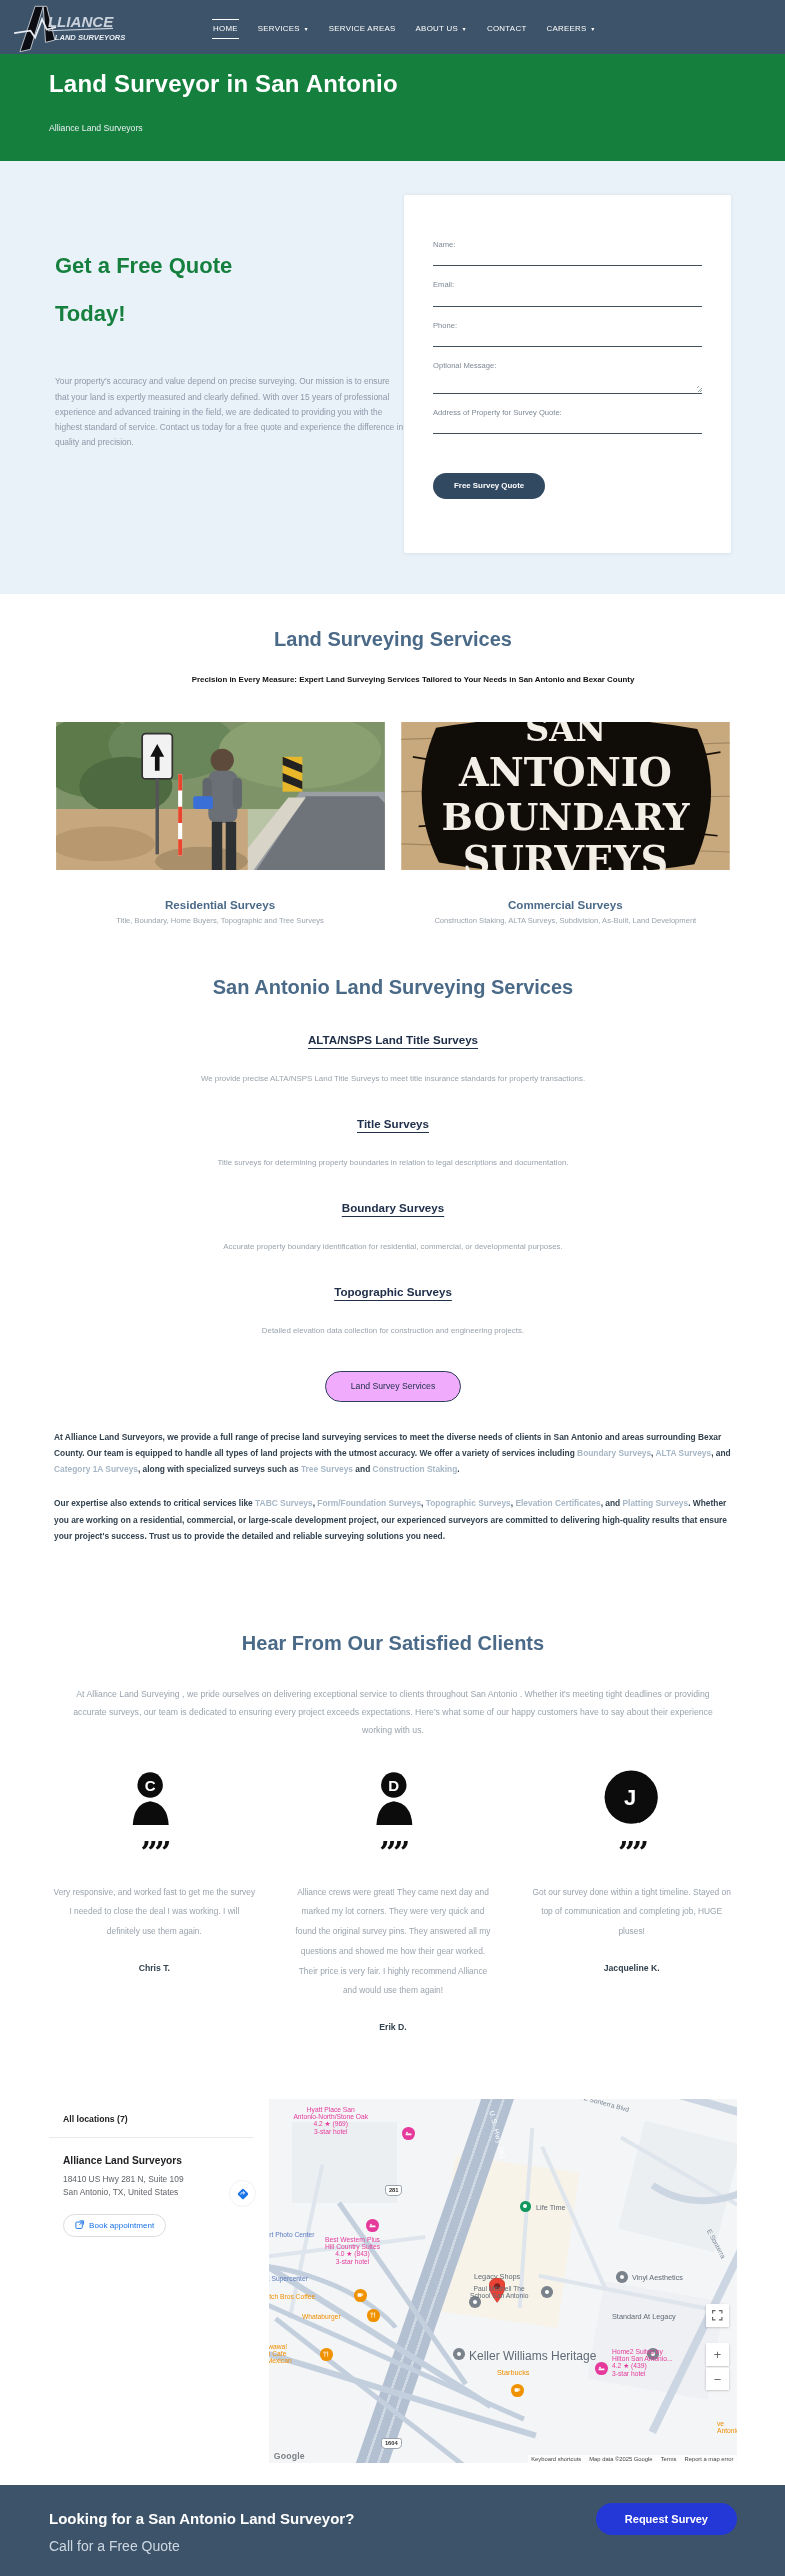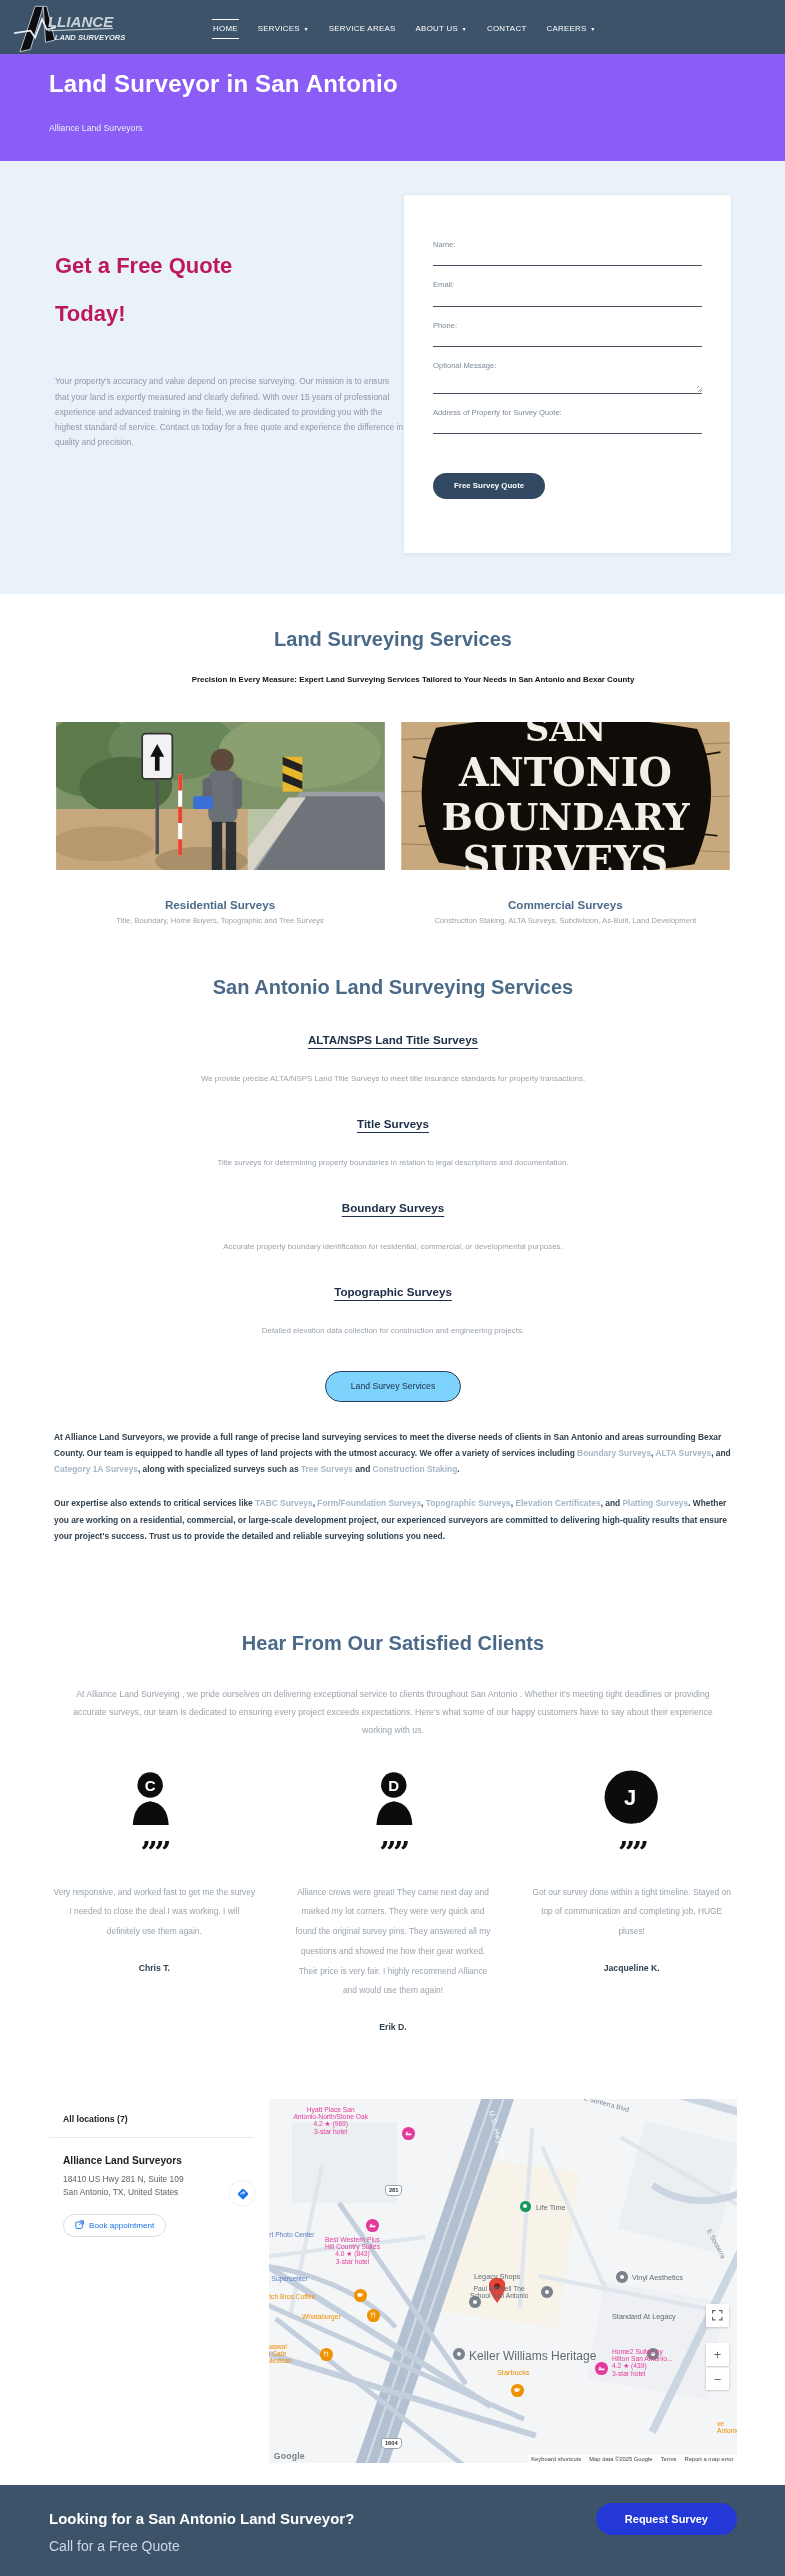--- a/index.html
+++ b/index.html
@@ -9,28 +9,28 @@
   
   header { background:#3d5369; display:flex; align-items:center; padding:3.5px 17.5px 0 12.8px; height:54px; }
   .logo-svg { display:block; }
   nav { display:flex; align-items:flex-end; gap:17.5px; margin-left:74px; }
   .nav-item { color:#fff; font-size:7.9px; letter-spacing:0.3px; font-weight:500; cursor:pointer;
               padding:5.8px 1.2px; display:flex; align-items:center; gap:3.5px; }
   .nav-item.active { border-top:1.2px solid #fff; border-bottom:1.2px solid #fff; padding:4.7px 1.2px; }
   .caret { font-size:5.2px; color:#fff; }
 
   
-  .hero { background:#8b5cf6; padding:16.3px 49px 28px; }
+  .hero { background:#15803d; padding:16.3px 49px 28px; }
   .hero h1 { color:#fff; font-size:24px; font-weight:700; letter-spacing:0.2px; }
   .hero .sub { color:#e9eef4; font-size:8.7px; margin-top:24.4px; }
 
   
   .quote { background:#e9f1f9; display:flex; padding:34px 55px 41px; }
   .quote-left { width:349px; padding-top:47px; }
-  .quote-left h2 { color:#be185d; font-size:22px; font-weight:700; line-height:2.2; }
+  .quote-left h2 { color:#15803d; font-size:22px; font-weight:700; line-height:2.2; }
   .quote-left p { margin-top:36px; color:#8d9aa8; font-size:8.4px; line-height:1.8; width:349px; }
   .quote-card { background:#fff; width:342px; margin-left:auto; border-radius:1.7px;
                 box-shadow:0 0.6px 4.7px rgba(0,0,0,.07); padding:45px 29px 54px; }
   .field { margin-bottom:14px; }
   .field label { display:block; color:#7d8894; font-size:7.6px; margin-bottom:3.5px; }
   .field .line { border-bottom:0.6px solid #43505e; height:14px; position:relative; }
   .field.msg .line { height:20px; }
   .resize-glyph { position:absolute; right:0; bottom:1.2px; width:5.2px; height:5.2px;
                   background:repeating-linear-gradient(135deg,transparent 0 1.2px,#9aa 1.2px 1.7px); }
   .quote-submit { margin-top:24.4px; background:#324962; color:#fff; border:none; cursor:pointer;
@@ -47,21 +47,21 @@
   .service-card h3 { text-align:center; color:#4a6a88; font-size:11.6px; font-weight:700; margin-top:8.1px; }
   .service-card .caption { text-align:center; color:#9aa3ad; font-size:7.6px; margin-top:3.5px; line-height:1.45; }
 
   
   .sa-services { padding-top:50px; }
   .svc-block { text-align:center; }
   .svc-block h3 { display:inline-block; color:#20304a; font-size:11.6px; font-weight:700;
                   text-decoration:underline; text-underline-offset:3.5px; margin-top:34px; cursor:pointer;text-align:center; }
   .svc-block p { color:#9aa3ad; font-size:7.9px; margin-top:28px; }
   .svc-btn-wrap { text-align:center; margin-top:36px; }
-  .svc-btn { background:#7dd3fc; border:1.2px solid #2b3e5a; color:#20304a; font-size:8.7px; padding:9.3px 24.4px;
+  .svc-btn { background:#f0abfc; border:1.2px solid #2b3e5a; color:#20304a; font-size:8.7px; padding:9.3px 24.4px;
              border-radius:17.5px; cursor:pointer; font-family:"Liberation Sans",sans-serif; }
   .sa-paragraphs { width:678px; margin:27px auto 0; }
   .sa-paragraphs p { color:#33424f; font-size:8.4px; font-weight:700; line-height:1.95; margin-bottom:17.5px; }
   .sa-paragraphs a { color:#a7b7c6; text-decoration:none; cursor:pointer; }
 
   
   .testimonials { padding-top:70px; }
   .testimonials .intro { width:669px; margin:30px auto 0; text-align:center; color:#9aa3ad;
                          font-size:8.7px; line-height:2.1; }
   .t-grid { display:flex; width:681px; margin:30px auto 0; gap:35px; }

